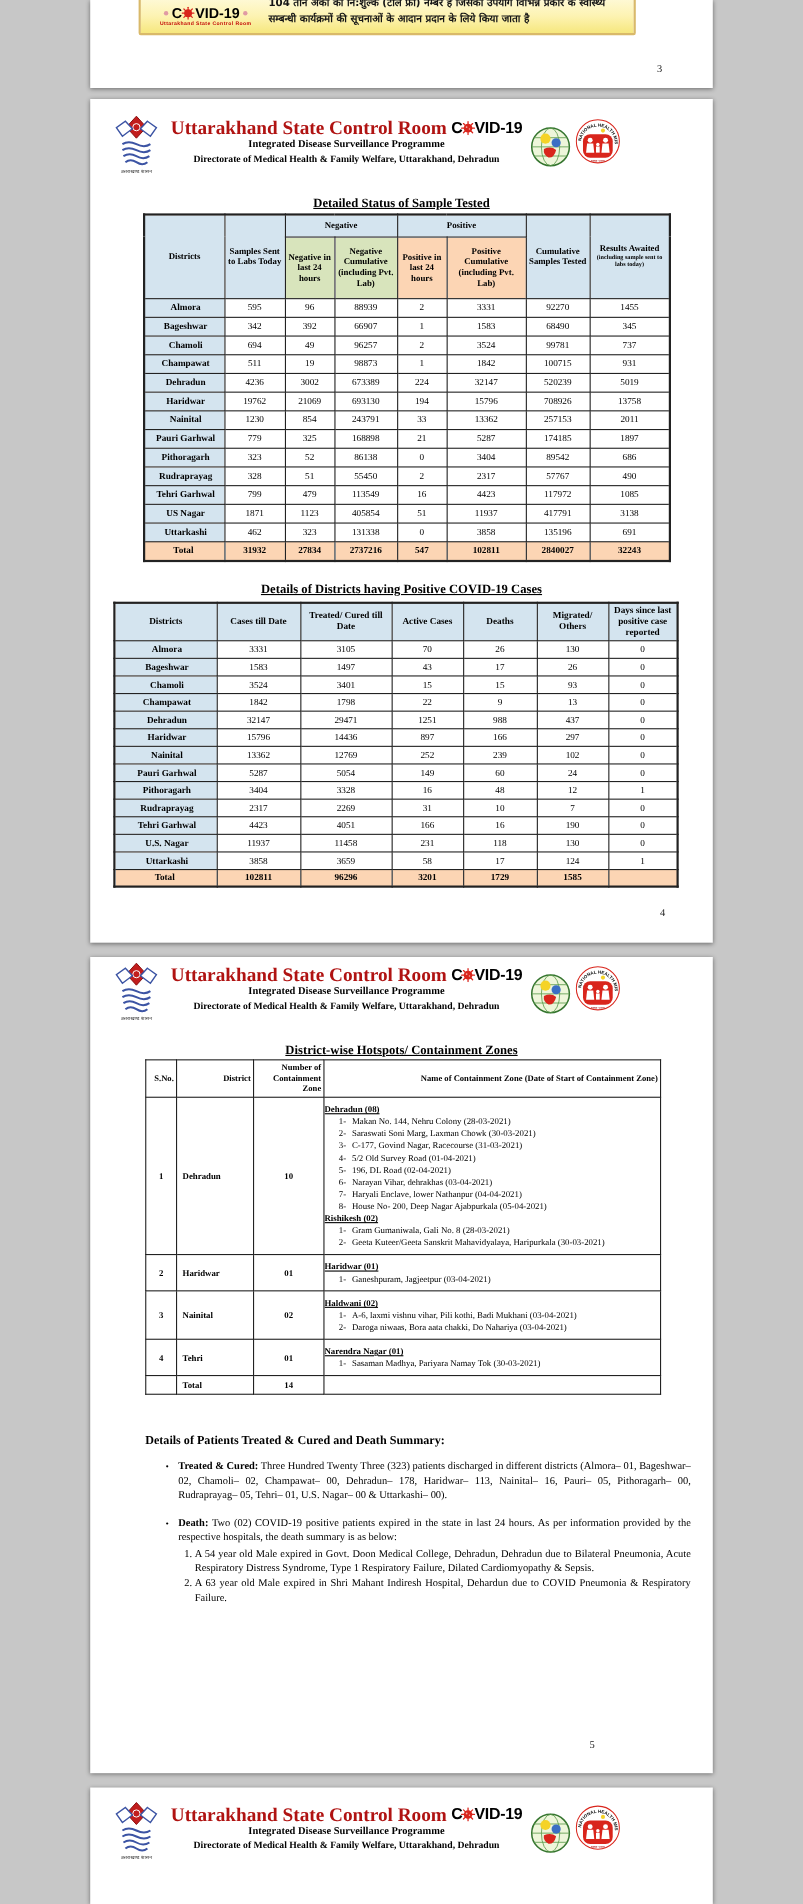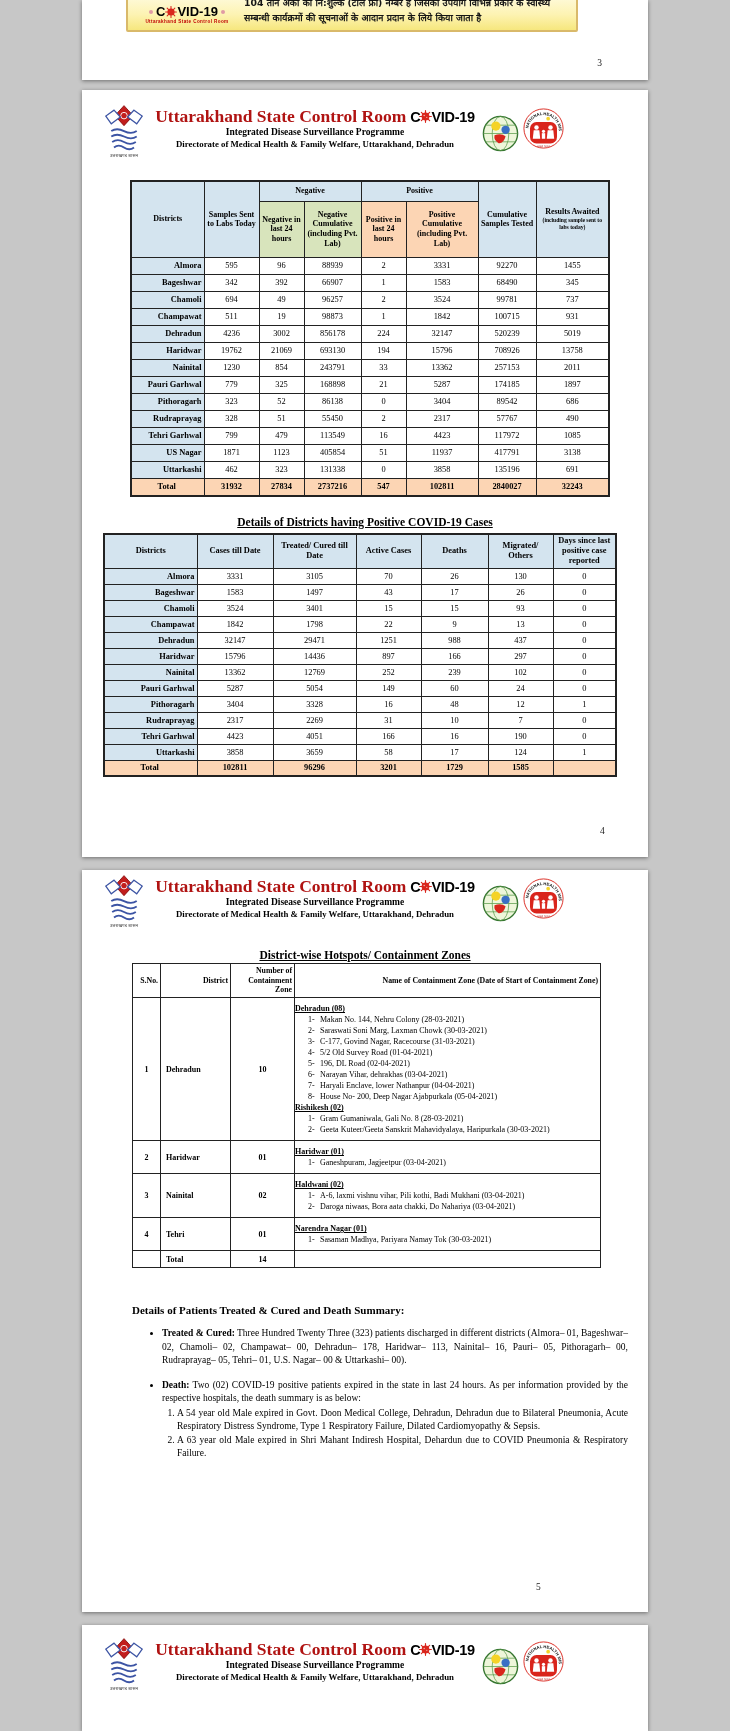--- a/index.html
+++ b/index.html
@@ -46,21 +46,21 @@
 
   
   table{border-collapse:collapse;table-layout:fixed}
   th,td{border:1px solid #222;overflow:hidden}
   table.t{border:2px solid #222}
   .t th{font-weight:bold;font-size:8px;text-align:center;vertical-align:middle;padding:1px 2px;line-height:1.2}
   .t td{font-size:8.4px;text-align:center;vertical-align:middle;padding:0 2px}
   .blue{background:#d4e4ef}
   .green{background:#d8e4bc}
   .orange{background:#fcd5b4}
-  .t tbody td.c0{background:#d4e4ef;font-weight:bold;text-align:right;padding-left:4px}
+  .t tbody td.c0{background:#d4e4ef;font-weight:bold;text-align:center;padding-left:4px}
   .t tr.total td{background:#fcd5b4;font-weight:bold}
   .t tr.total td.c0{text-align:center;padding-left:0}
   #t1{width:478px;margin:2px 0 0 48px}
   #t1 thead tr.gr{height:20px}
   #t1 thead tr.sb{height:56px}
   #t1 tbody tr{height:17px}
   #t1 tbody tr.total{height:18px}
   .tiny{font-size:5.6px;font-weight:bold;display:block;line-height:1.25}
   #t2{width:512px;margin:4px 0 0 21px}
   #t2 thead tr{height:34px}
@@ -194,20 +194,21 @@
               <path d="M26.5 24 h6 l1 9 h-8 z"></path>
           <circle cx="22" cy="25" r="1.7"></circle>
               <rect x="20.2" y="27" width="3.6" height="6"></rect>
         </g>
         <text x="22" y="42" font-size="3.2" text-anchor="middle" fill="#b01312" font-family="DejaVu Sans">स्वस्थ भारत</text>
       </svg>
     </div>
   </div>
 </div>
 
+  <div class="sec-title">Detailed Status of Sample Tested</div>
   <table id="t1" class="t">
     <colgroup>
         <col style="width:73px">
         <col style="width:55px">
         <col style="width:45px">
         <col style="width:57px">
         <col style="width:45px">
         <col style="width:72px">
         <col style="width:58px">
         <col style="width:73px">
@@ -269,21 +270,21 @@
           <td>98873</td>
           <td>1</td>
           <td>1842</td>
           <td>100715</td>
           <td>931</td>
         </tr>
         <tr>
           <td class="c0">Dehradun</td>
           <td>4236</td>
           <td>3002</td>
-          <td>856178</td>
+          <td>673389</td>
           <td>224</td>
           <td>32147</td>
           <td>520239</td>
           <td>5019</td>
         </tr>
         <tr>
           <td class="c0">Haridwar</td>
           <td>19762</td>
           <td>21069</td>
           <td>693130</td>
@@ -488,20 +489,29 @@
           <td>7</td>
           <td>0</td>
         </tr>
         <tr>
           <td class="c0">Tehri Garhwal</td>
           <td>4423</td>
           <td>4051</td>
           <td>166</td>
           <td>16</td>
           <td>190</td>
+          <td>0</td>
+        </tr>
+        <tr>
+          <td class="c0">U.S. Nagar</td>
+          <td>11937</td>
+          <td>11458</td>
+          <td>231</td>
+          <td>118</td>
+          <td>130</td>
           <td>0</td>
         </tr>
         <tr>
           <td class="c0">Uttarkashi</td>
           <td>3858</td>
           <td>3659</td>
           <td>58</td>
           <td>17</td>
           <td>124</td>
           <td>1</td>

